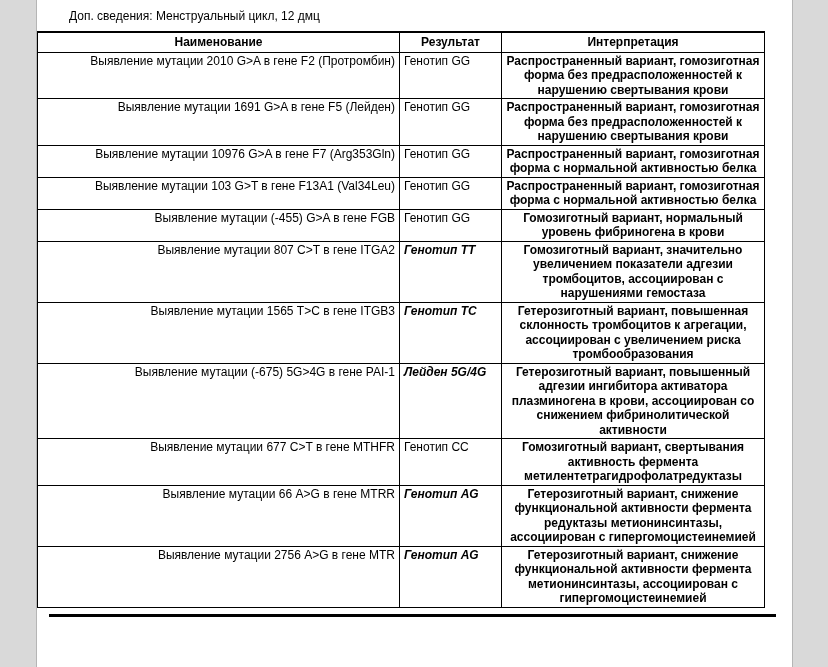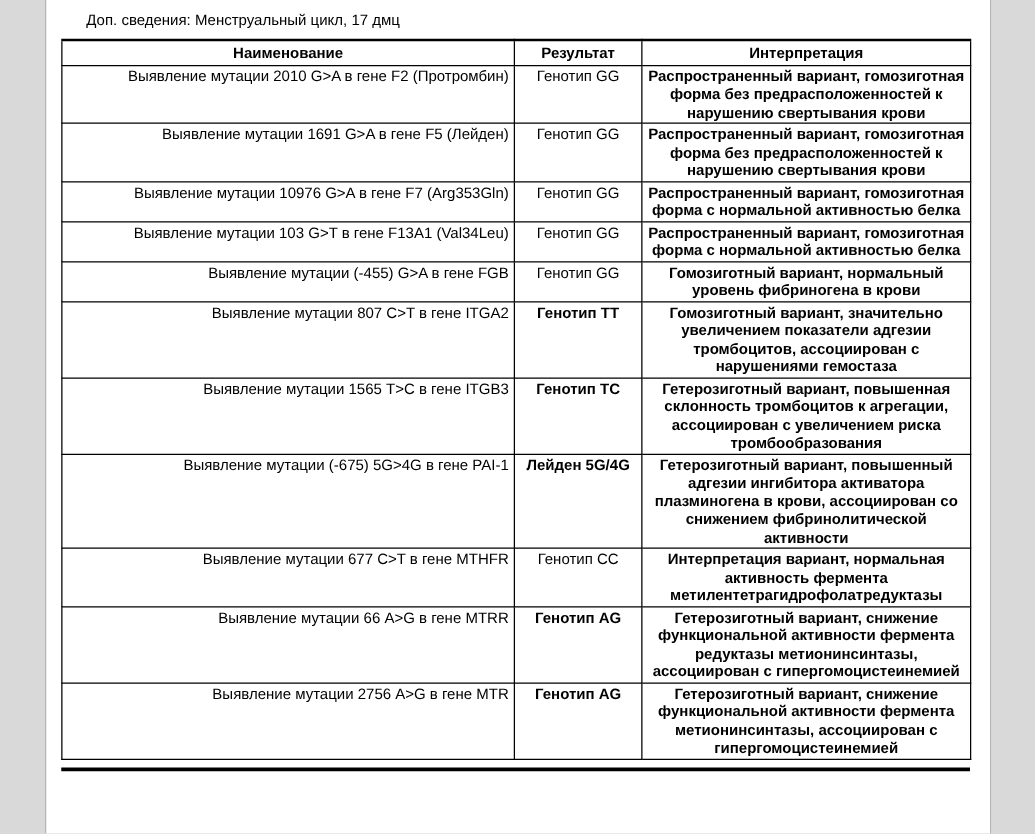--- a/index.html
+++ b/index.html
@@ -7,38 +7,38 @@
     position:relative;width:828px;height:667px;overflow:hidden;
     background:#d9d9d9;font-family:"Liberation Sans",sans-serif;color:#000;
   }
   .page{
     position:absolute;left:36px;top:0;width:757px;height:667px;
     background:#fff;border-left:1px solid #b5b5b5;border-right:1px solid #b5b5b5;
     box-sizing:border-box;overflow:hidden;
   }
   .info{margin:9px 0 7px 32px;font-size:12px;line-height:15px;}
   table.results{
-    border-collapse:collapse;margin-left:12px;width:727px;table-layout:fixed;
+    border-collapse:collapse;width:727px;table-layout:fixed;
     font-size:12px;border-top:2px solid #000;
   }
   th,td{border:1px solid #000;padding:1px 4px;vertical-align:top;line-height:14.5px;box-sizing:border-box;}
   th{font-weight:bold;text-align:center;padding:2px 4px;font-size:12px;}
   td.name{text-align:right;}
-  td.result{text-align:center;}
-  td.result.bold{font-weight:bold;}
+  td.result{}
+  td.result.bold{font-weight:bold;font-style:italic;}
   td.interp{text-align:center;font-weight:bold;}
   .thick-rule{height:3px;background:#000;width:727px;margin:6px 0 0 12px;}
 </style>
 </head>
 <body>
 
 <div class="viewport">
   <div class="page">
 
-    <div class="info">Доп. сведения: Менструальный цикл, 17 дмц</div>
+    <div class="info">Доп. сведения: Менструальный цикл, 12 дмц</div>
 
     <table class="results">
       <colgroup>
         <col style="width:362px">
         <col style="width:102px">
         <col style="width:263px">
       </colgroup>
       <thead>
         <tr>
           <th>Наименование</th>
@@ -83,21 +83,21 @@
     <td class="interp">Гетерозиготный вариант, повышенная склонность тромбоцитов к агрегации, ассоциирован с увеличением риска тромбообразования</td>
   </tr>
           <tr>
     <td class="name">Выявление мутации (-675) 5G&gt;4G в гене PAI-1</td>
     <td class="result bold">Лейден 5G/4G</td>
     <td class="interp">Гетерозиготный вариант, повышенный адгезии ингибитора активатора плазминогена в крови, ассоциирован со снижением фибринолитической активности</td>
   </tr>
           <tr>
     <td class="name">Выявление мутации 677 C&gt;T в гене MTHFR</td>
     <td class="result">Генотип CC</td>
-    <td class="interp">Интерпретация вариант, нормальная активность фермента метилентетрагидрофолатредуктазы</td>
+    <td class="interp">Гомозиготный вариант, свертывания активность фермента метилентетрагидрофолатредуктазы</td>
   </tr>
           <tr>
     <td class="name">Выявление мутации 66 A&gt;G в гене MTRR</td>
     <td class="result bold">Генотип AG</td>
     <td class="interp">Гетерозиготный вариант, снижение функциональной активности фермента редуктазы метионинсинтазы, ассоциирован с гипергомоцистеинемией</td>
   </tr>
           <tr>
     <td class="name">Выявление мутации 2756 A&gt;G в гене MTR</td>
     <td class="result bold">Генотип AG</td>
     <td class="interp">Гетерозиготный вариант, снижение функциональной активности фермента метионинсинтазы, ассоциирован с гипергомоцистеинемией</td>

